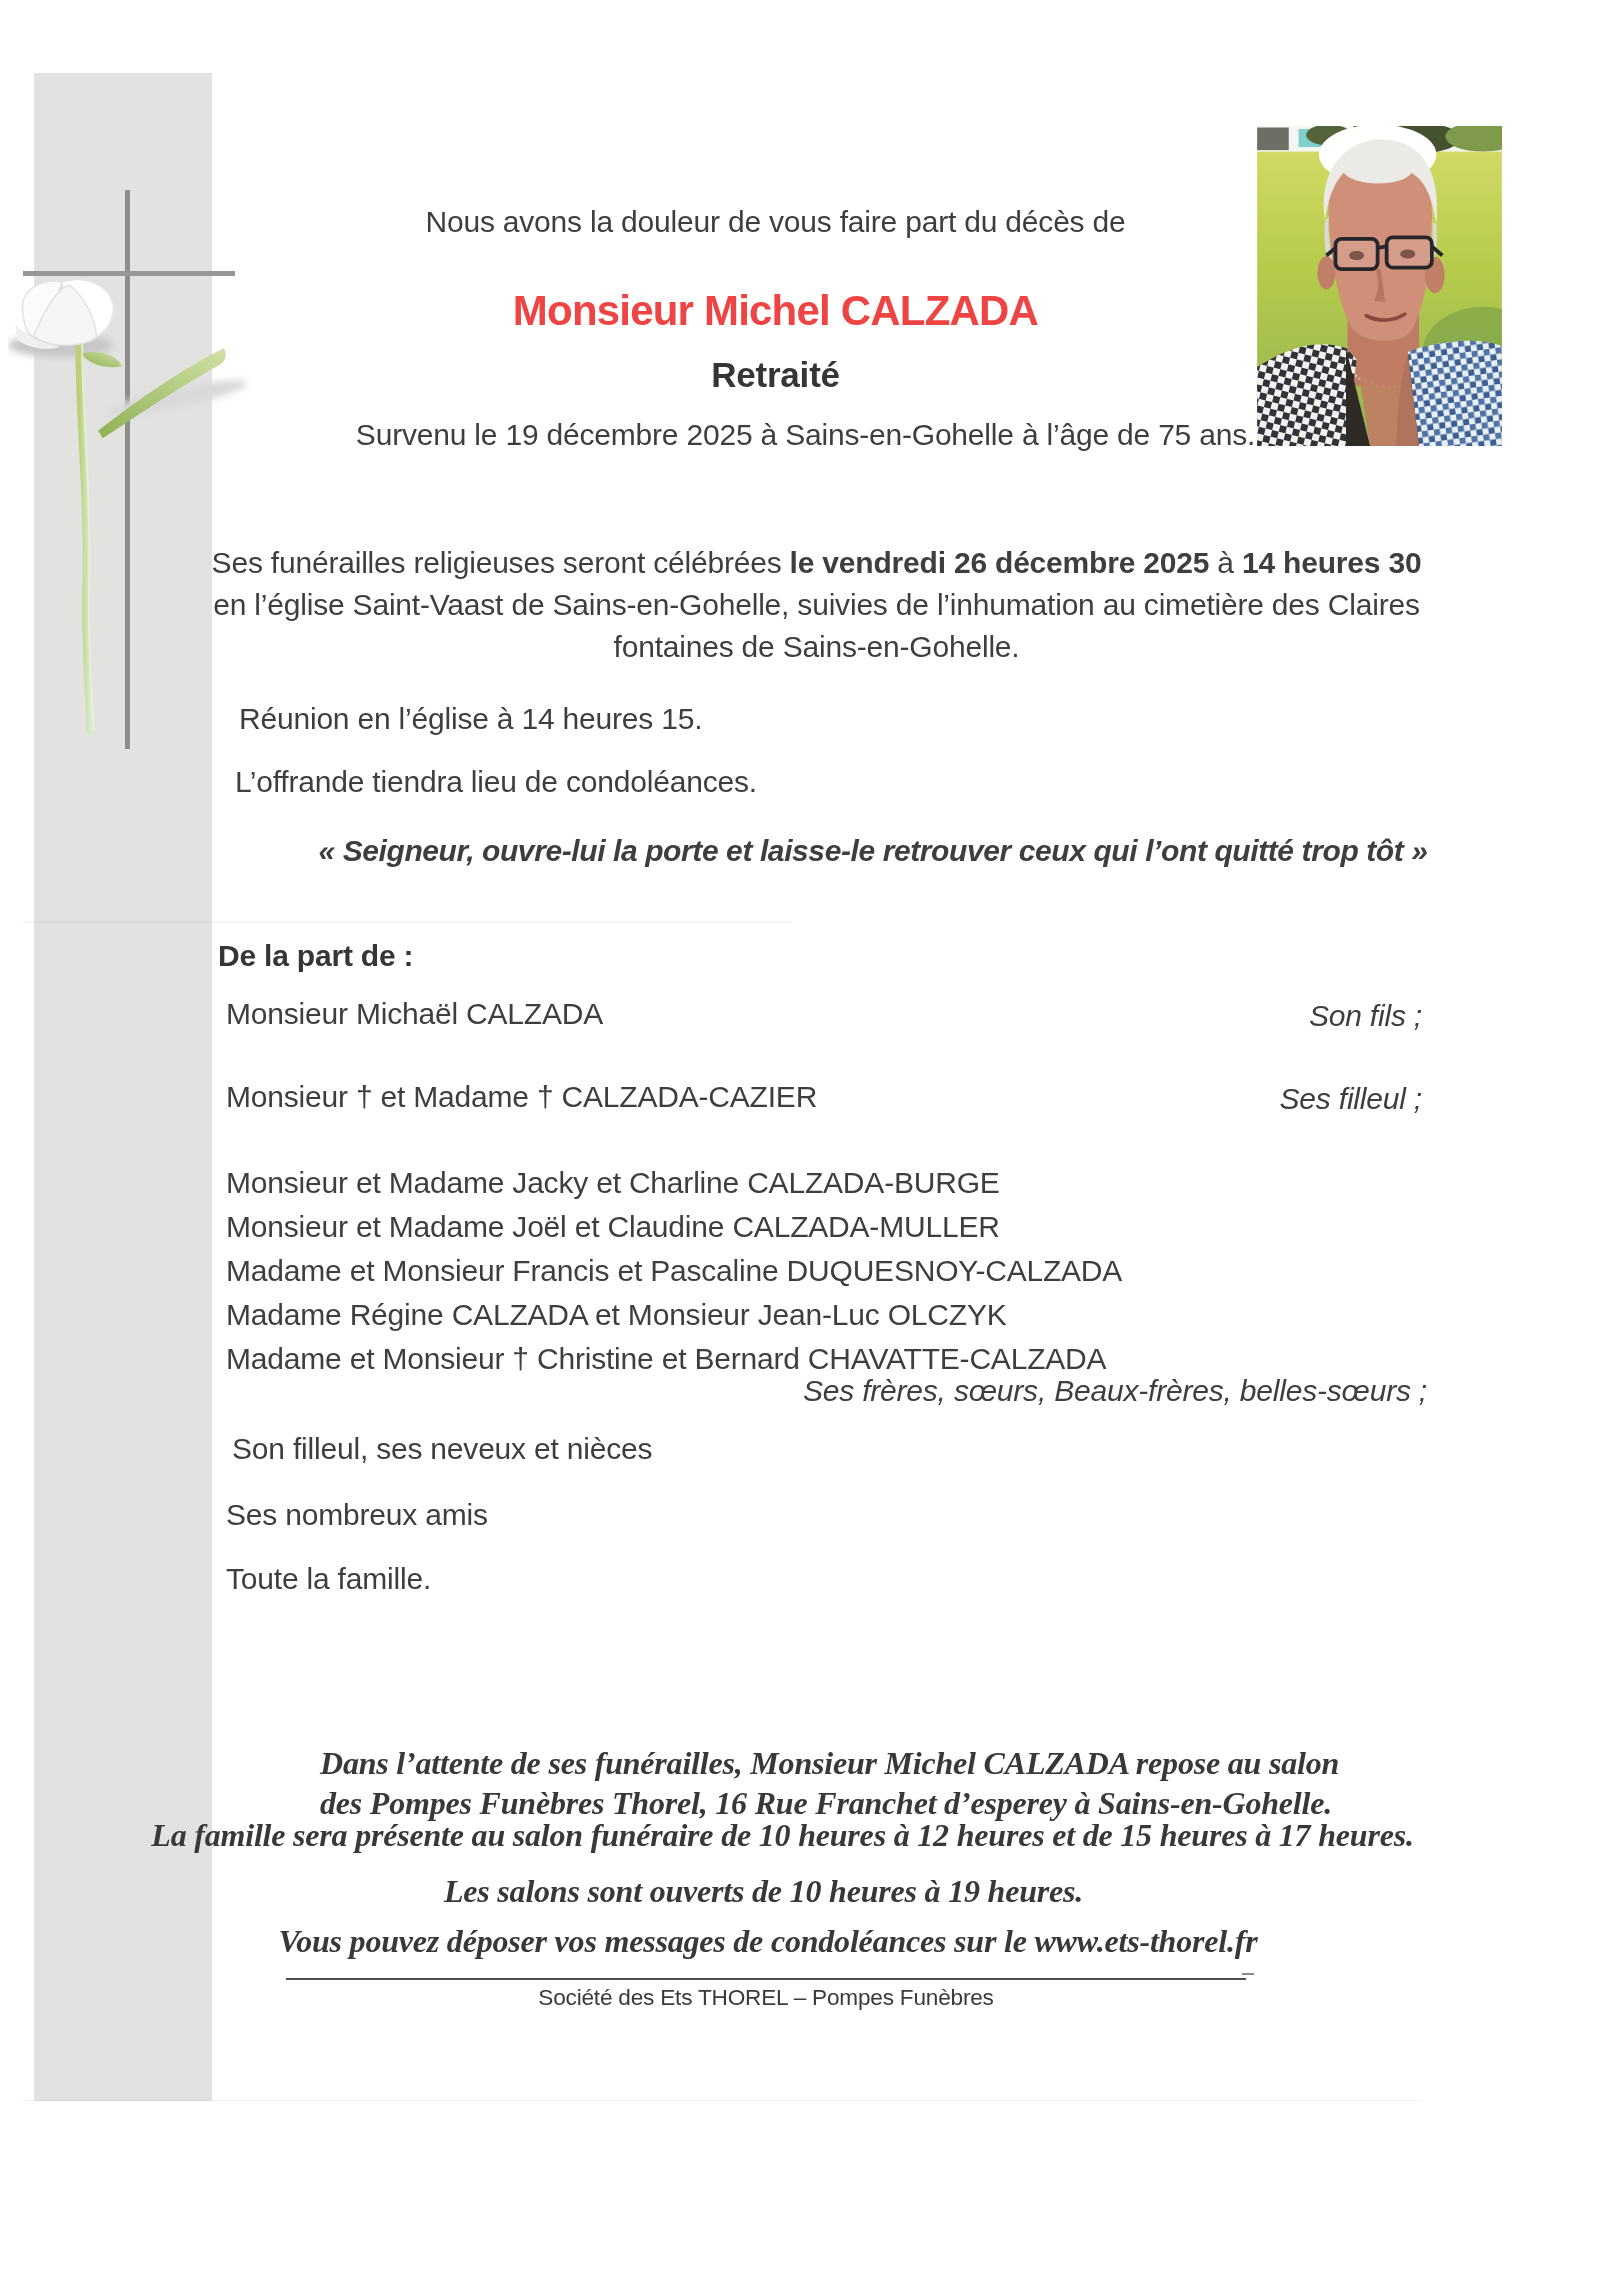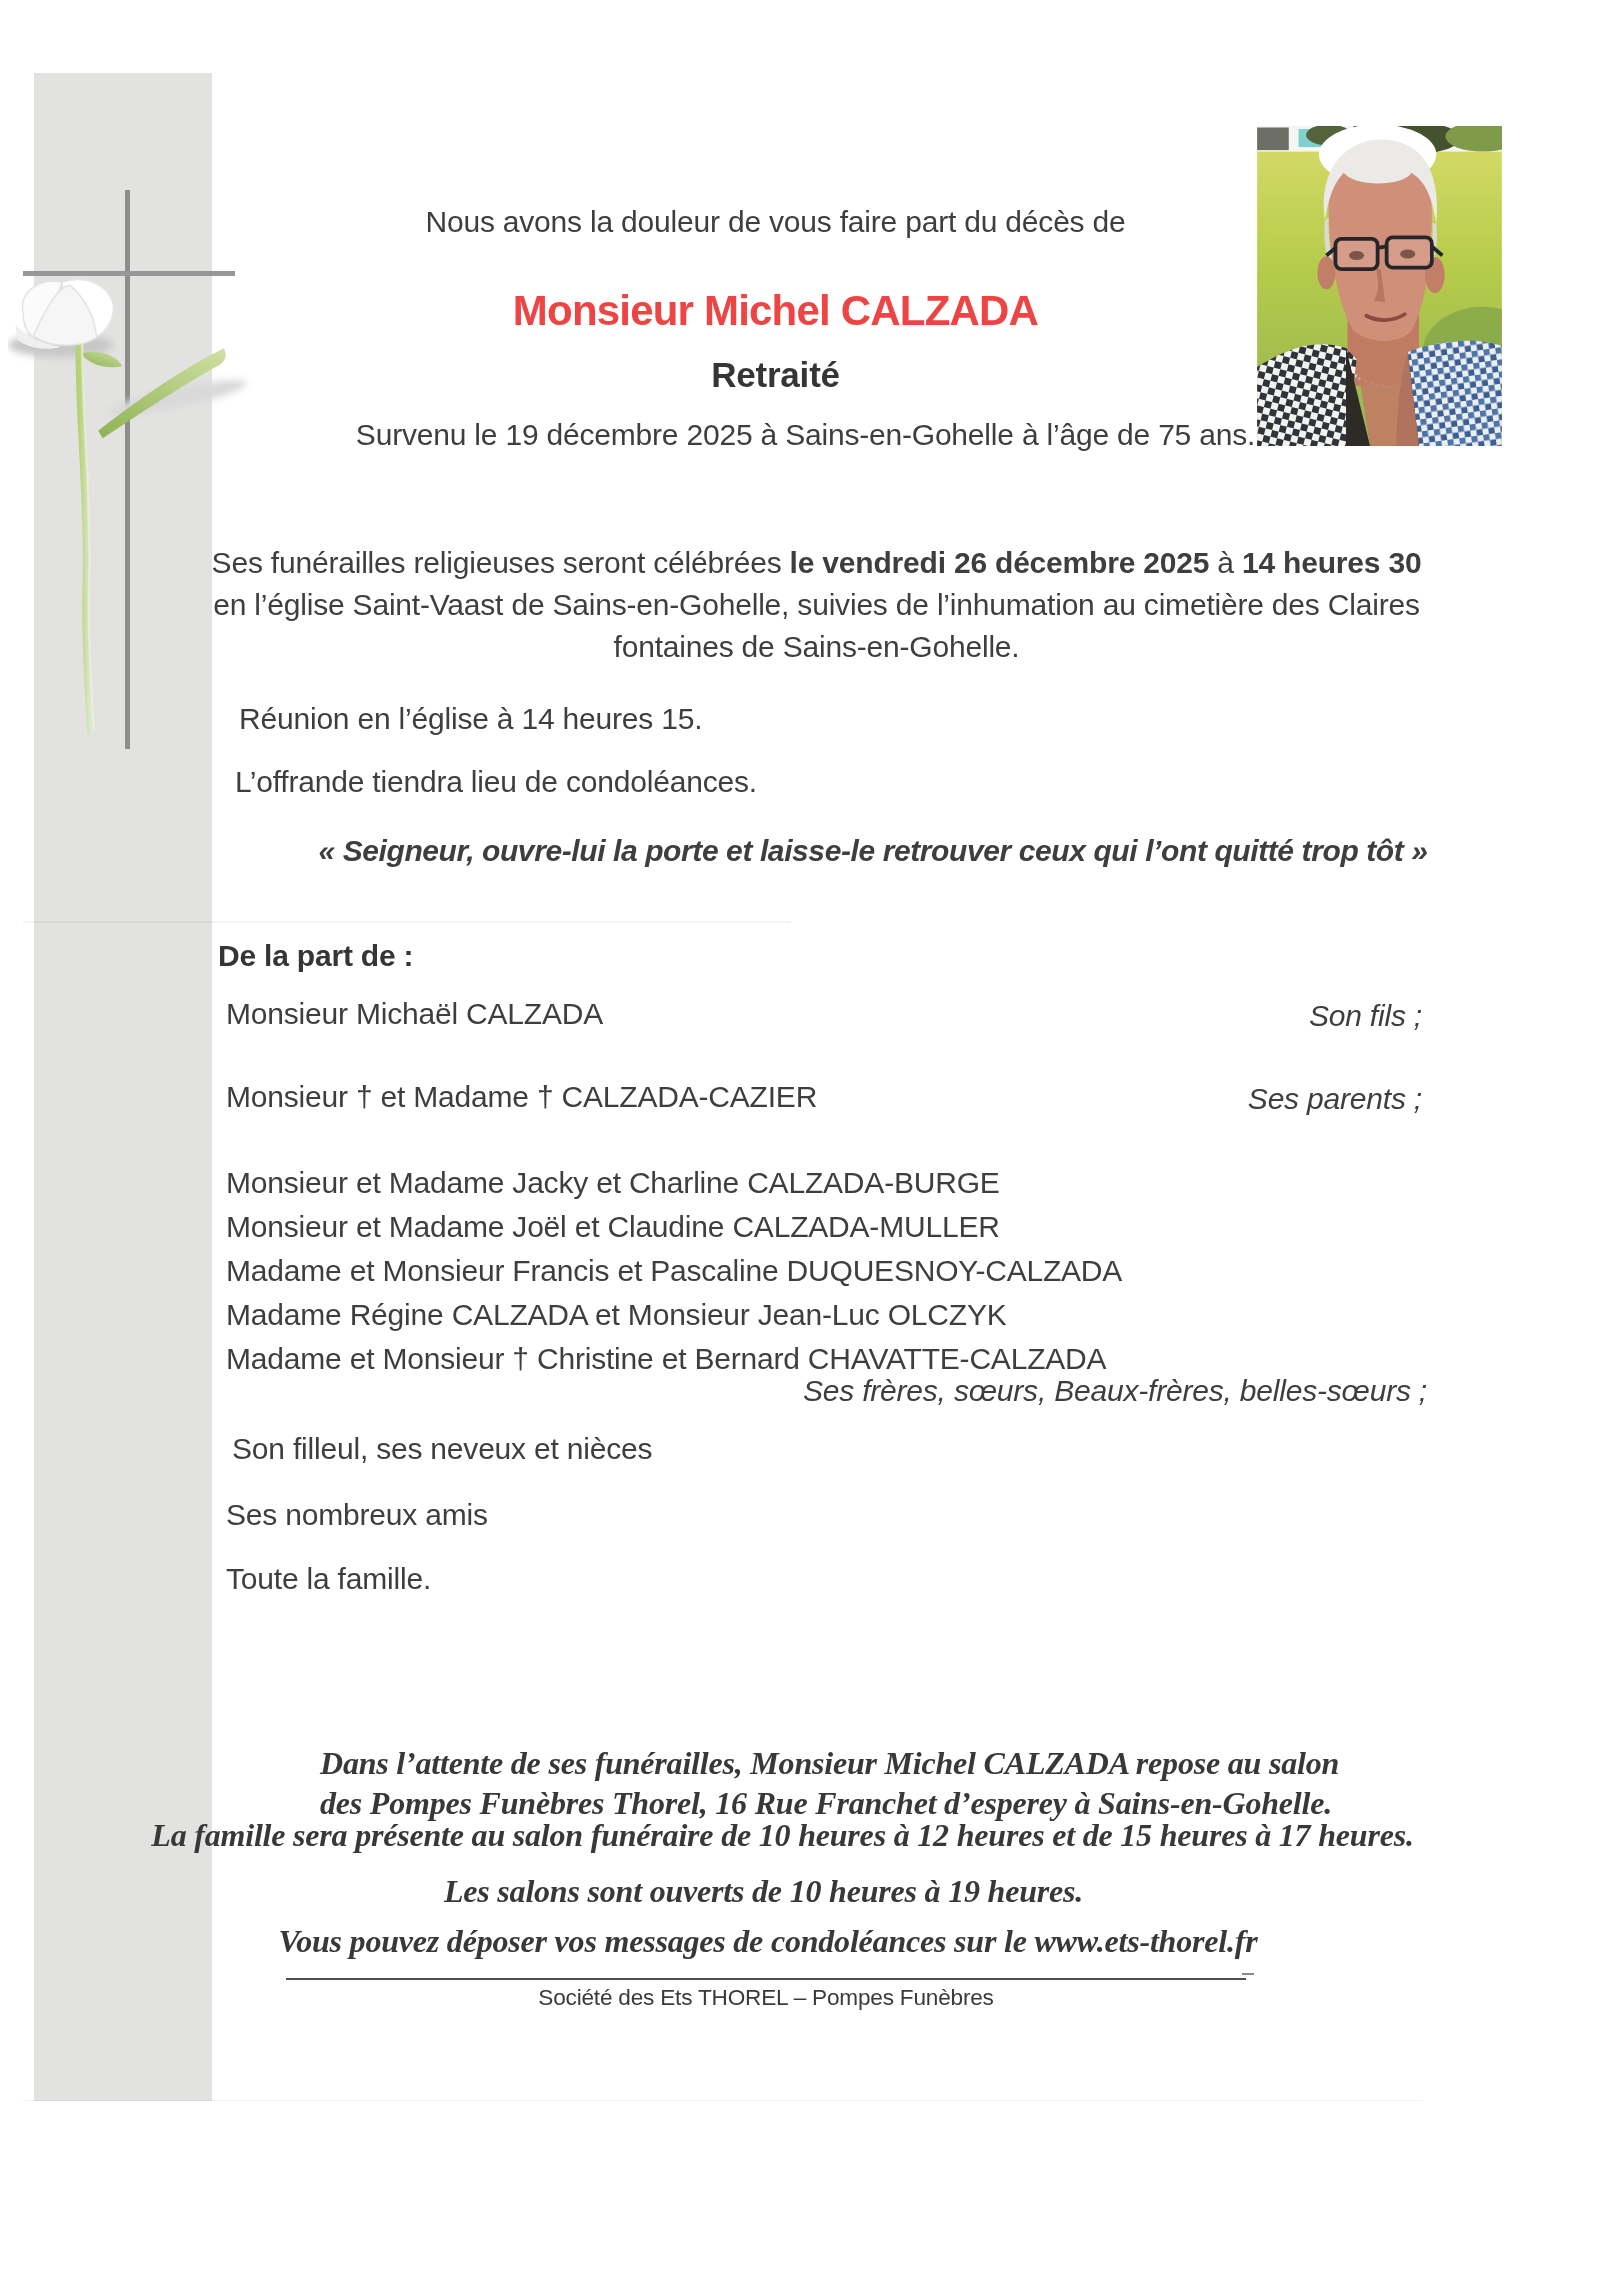--- a/index.html
+++ b/index.html
@@ -181,21 +181,21 @@
   <div class="abs sans offering">L’offrande tiendra lieu de condoléances.</div>
 
   <div class="abs sans ctr quote">« Seigneur, ouvre-lui la porte et laisse-le retrouver ceux qui l’ont quitté trop tôt »</div>
 
   <div class="abs sans fam-head">De la part de :</div>
 
   <div class="abs sans e1-name">Monsieur Michaël CALZADA</div>
   <div class="abs sans e1-rel">Son fils ;</div>
 
   <div class="abs sans e2-name">Monsieur † et Madame † CALZADA-CAZIER</div>
-  <div class="abs sans e2-rel">Ses parents ;</div>
+  <div class="abs sans e2-rel">Ses filleul ;</div>
 
   <div class="abs sans siblings">
     <div>Monsieur et Madame Jacky et Charline CALZADA-BURGE</div>
     <div>Monsieur et Madame Joël et Claudine CALZADA-MULLER</div>
     <div>Madame et Monsieur Francis et Pascaline DUQUESNOY-CALZADA</div>
     <div>Madame Régine CALZADA et Monsieur Jean-Luc OLCZYK</div>
     <div>Madame et Monsieur † Christine et Bernard CHAVATTE-CALZADA</div>
   </div>
   <div class="abs sans sib-rel">Ses frères, sœurs, Beaux-frères, belles-sœurs ;</div>
 

